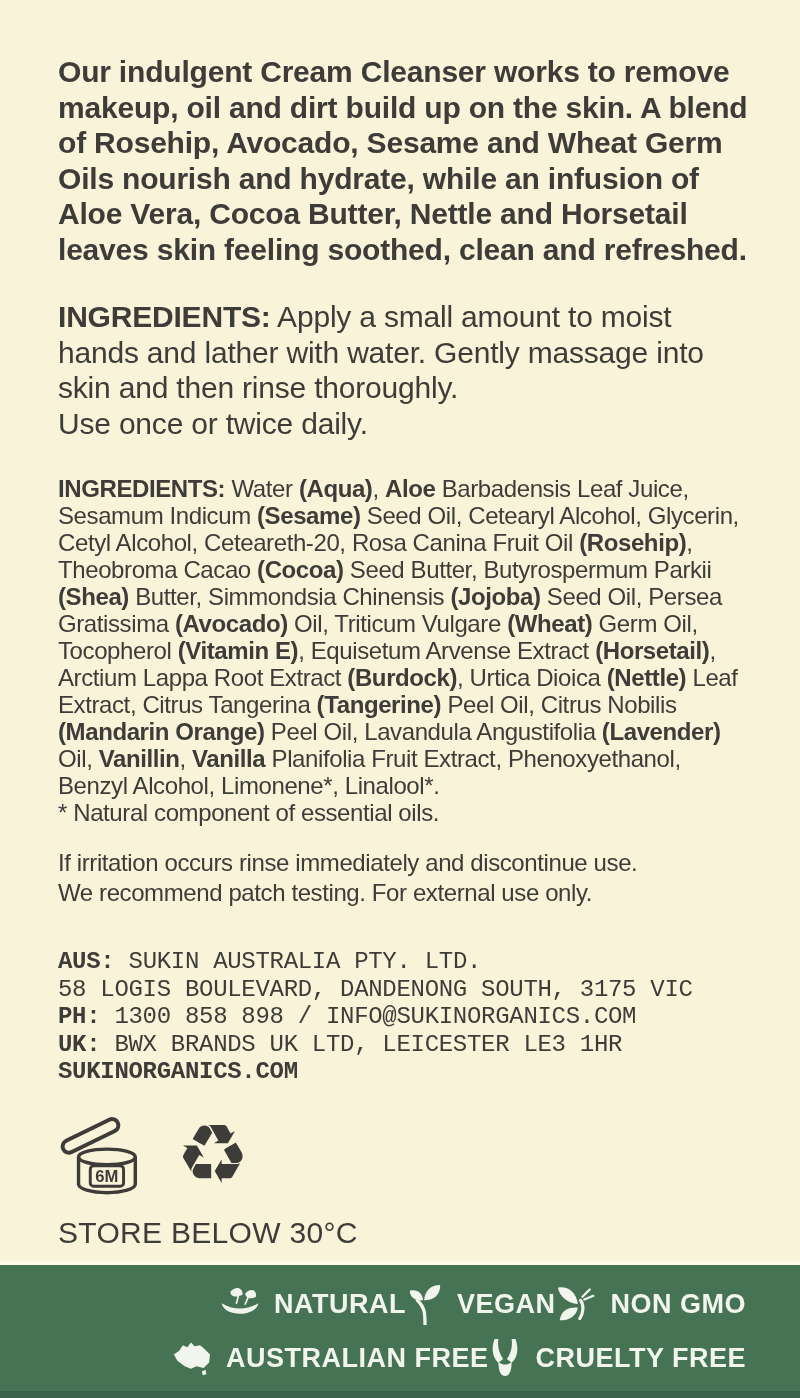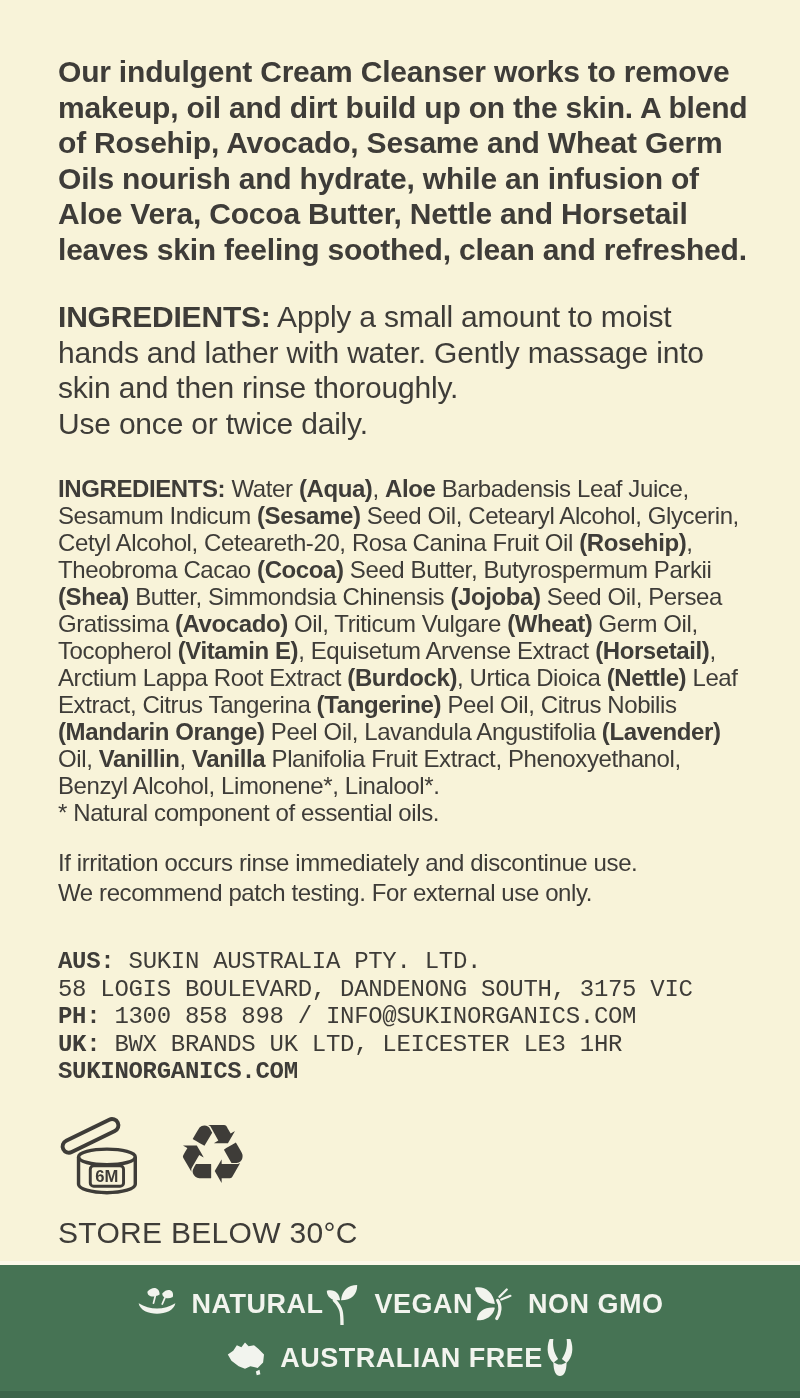--- a/index.html
+++ b/index.html
@@ -73,21 +73,21 @@
     background: #467354;
     border-top: 4px solid #fcf9ea;
     border-bottom: 7px solid #3c6349;
     padding: 12px 54px 6px 54px;
     display: flex;
     flex-direction: column;
     justify-content: space-around;
   }
   .band-row {
     display: flex;
-    justify-content: center;
+    justify-content: flex-end;
     align-items: center;
     height: 50px;
   }
   .badge {
     display: flex;
     align-items: center;
     gap: 13px;
     color: #f2f4ee;
     font-weight: bold;
     font-size: 27px;
@@ -177,17 +177,18 @@
         </svg>
         <span>AUSTRALIAN FREE</span>
       </div>
 
       <div class="badge">
         <svg width="34" height="42" viewBox="0 0 36 44" fill="#f2f4ee">
           <path d="M7 2 C3 12 5 22 11 27 L16 23 C11 16 10 8 11 2 Z"></path>
           <path d="M29 2 C33 12 31 22 25 27 L20 23 C25 16 26 8 25 2 Z"></path>
           <path d="M11 26 C11 37 14 41 18 41 C22 41 25 37 25 26 C21 30 15 30 11 26 Z"></path>
         </svg>
+        <span>CRUELTY FREE</span>
       </div>
 
     </div>
   </div>
 </div>
 
 </body></html>

